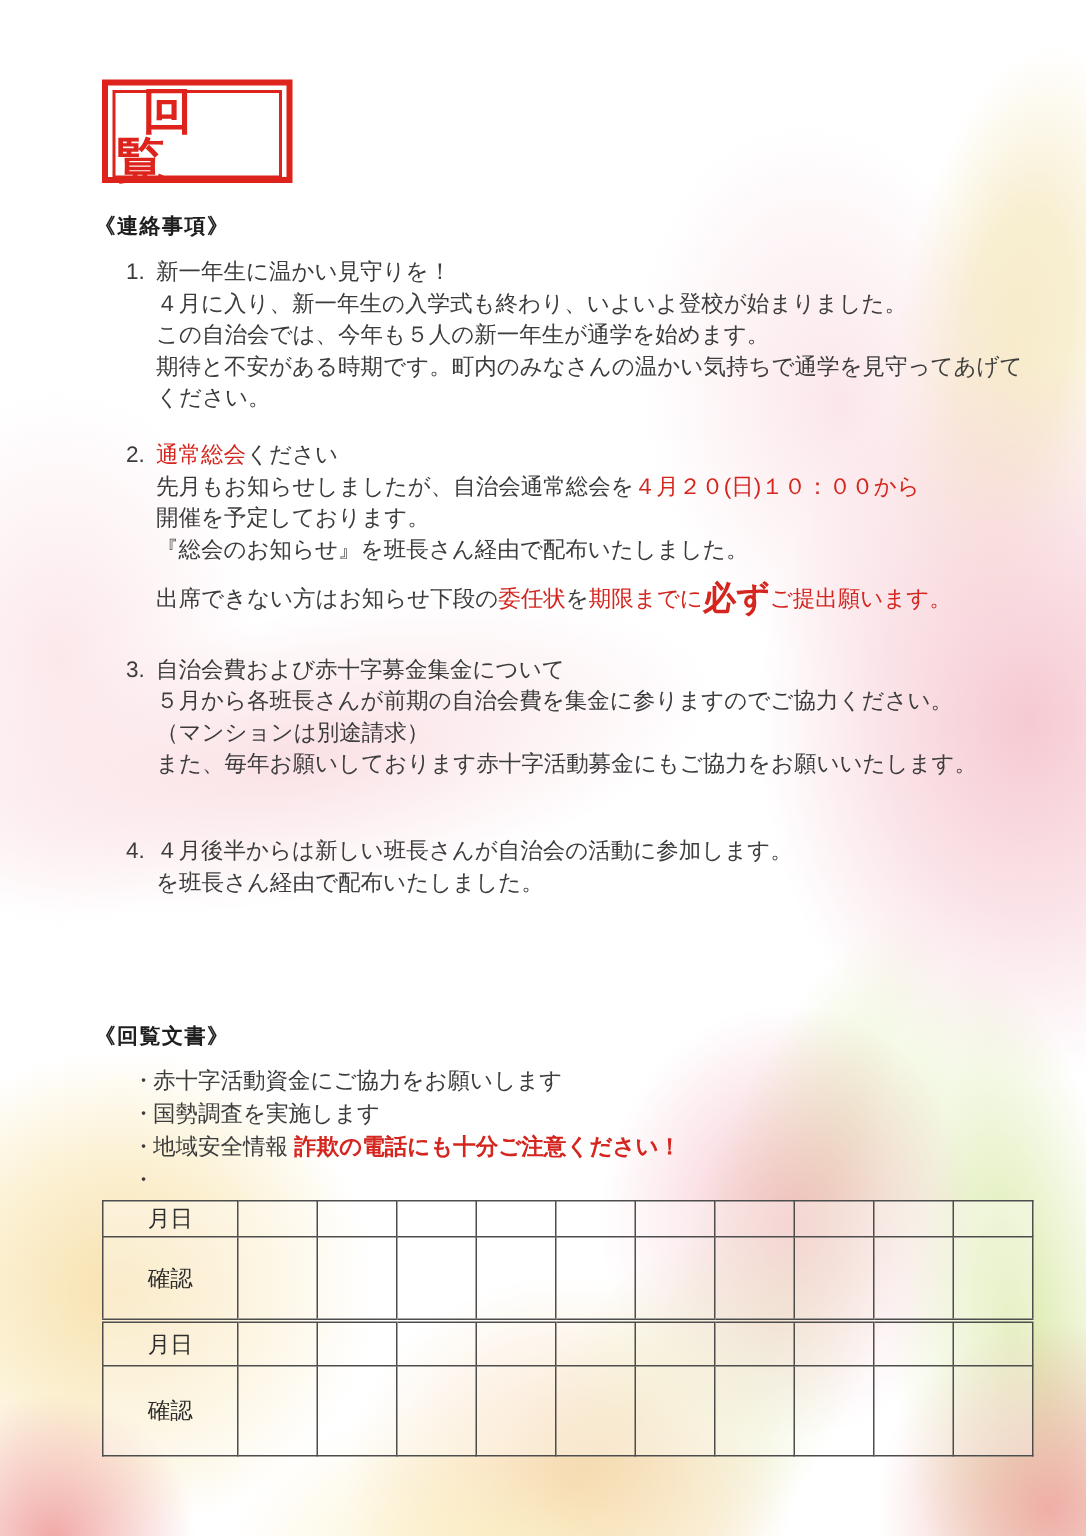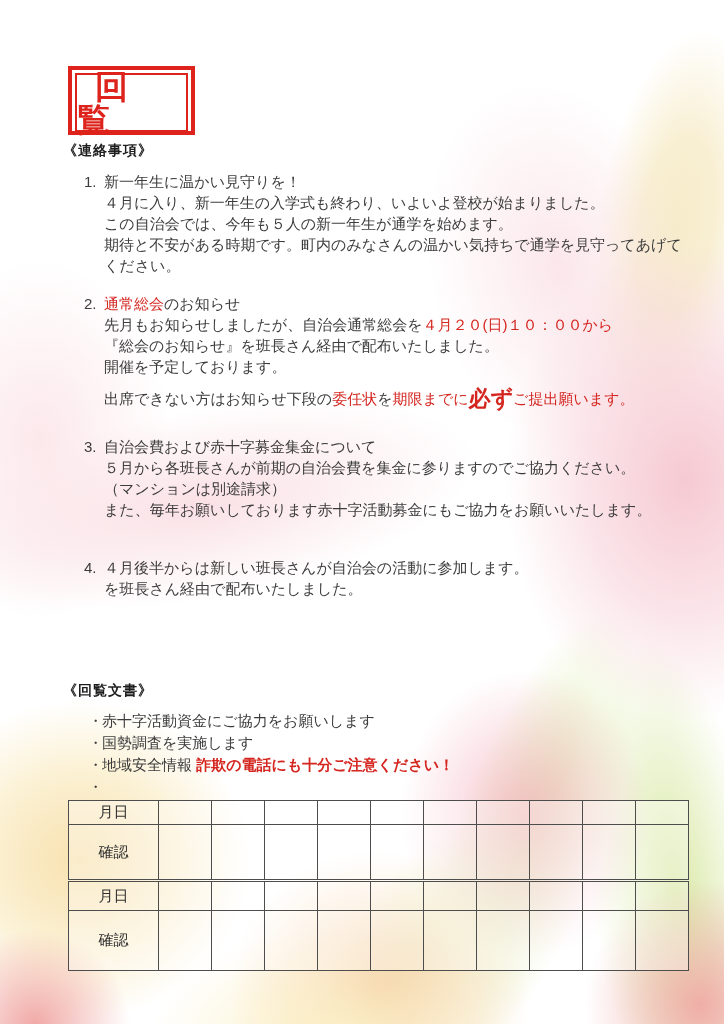--- a/index.html
+++ b/index.html
@@ -42,21 +42,21 @@
                   background:radial-gradient(closest-side,rgba(240,162,160,.85) 0%,rgba(240,162,160,0) 100%);}
   .sh-salmon-b   {left:230px;top:850px;width:300px;height:280px;
                   background:radial-gradient(closest-side,rgba(246,196,158,.8) 0%,rgba(249,222,188,.6) 55%,rgba(249,222,188,0) 100%);}
   .sh-white-veil {left:-80px;top:-80px;width:760px;height:700px;border-radius:40%;
                   background:radial-gradient(closest-side,rgba(255,255,255,.95) 0%,rgba(255,255,255,.7) 60%,rgba(255,255,255,0) 100%);}
   
   .content{position:absolute;inset:0;z-index:1;}
   .abs{position:absolute;}
   .stamp{
     left:68px;top:53px;width:113px;height:55px;
-    border:4px solid #dd231b;padding:3px;background:rgba(255,255,255,.6);margin-top:13px;
+    border:4px solid #dd231b;padding:3px;background:rgba(255,255,255,.6);
   }
   .stamp-inner{
     border:2px solid #dd231b;height:100%;
     display:flex;align-items:center;justify-content:center;
     color:#dd231b;font-weight:bold;font-size:33px;
     letter-spacing:18px;text-indent:18px;line-height:1;
   }
   .header-right{left:497px;top:51px;font-size:14px;line-height:20px;letter-spacing:1px;color:#3c3c3c;}
   .sec-heading{font-size:14px;font-weight:bold;color:#1e1e1e;letter-spacing:1px;}
   .h-notices{left:63px;top:142px;}
@@ -125,27 +125,27 @@
       </div>
       <div class="line">４月に入り、新一年生の入学式も終わり、いよいよ登校が始まりました。</div>
       <div class="line">この自治会では、今年も５人の新一年生が通学を始めます。</div>
       <div class="line">期待と不安がある時期です。町内のみなさんの温かい気持ちで通学を見守ってあげて</div>
       <div class="line">ください。</div>
     </div>
 
     <div class="abs item i2">
       <div class="line first">
         <span class="num">2.</span>
-          <span><span class="red">通常総会</span><span>のお知らせ</span></span>
+          <span><span class="red">通常総会</span><span>ください</span></span>
       </div>
       <div class="line">
         <span>先月もお知らせしましたが、自治会通常総会を</span><span class="red">４月２０(日)１０：００から</span>
       </div>
+      <div class="line">開催を予定しております。</div>
       <div class="line">『総会のお知らせ』を班長さん経由で配布いたしました。</div>
-      <div class="line">開催を予定しております。</div>
       <div class="line proxy-line">
         <span>出席できない方はお知らせ下段の</span><span class="red">委任状</span><span>を</span><span class="red">期限までに</span><span class="big-red">必ず</span><span class="red">ご提出願います。</span>
       </div>
     </div>
 
     <div class="abs item i3">
       <div class="line first">
         <span class="num">3.</span>
           <span>自治会費および赤十字募金集金について</span>
       </div>

